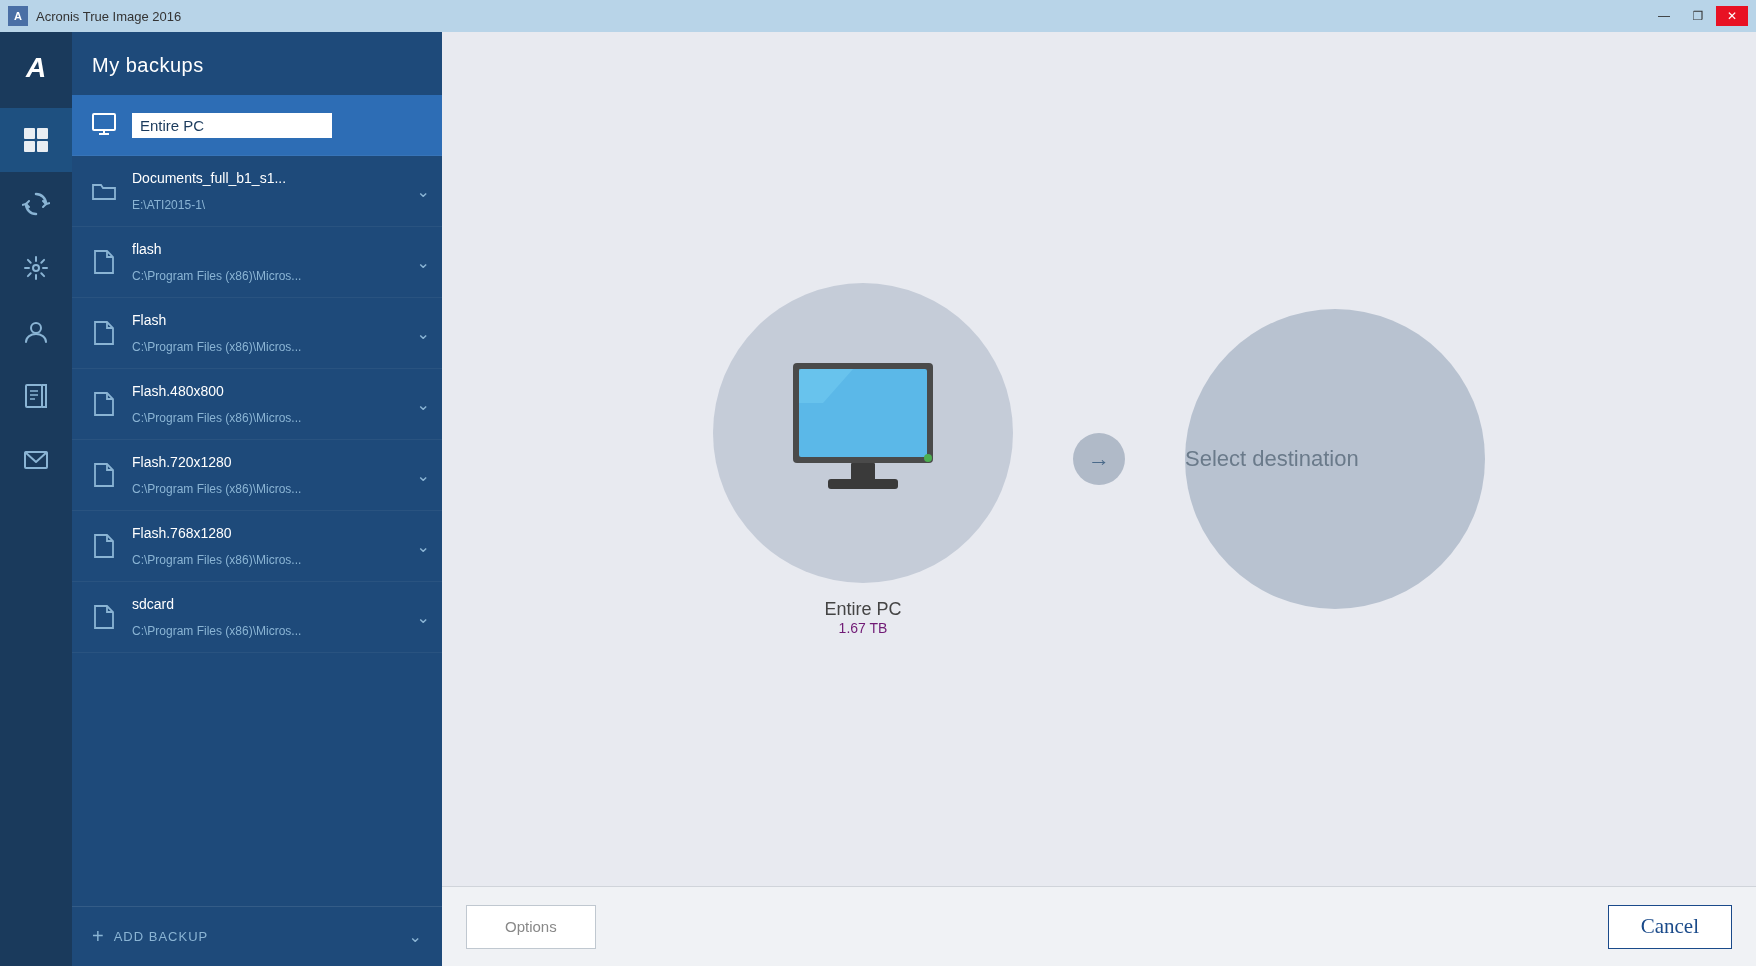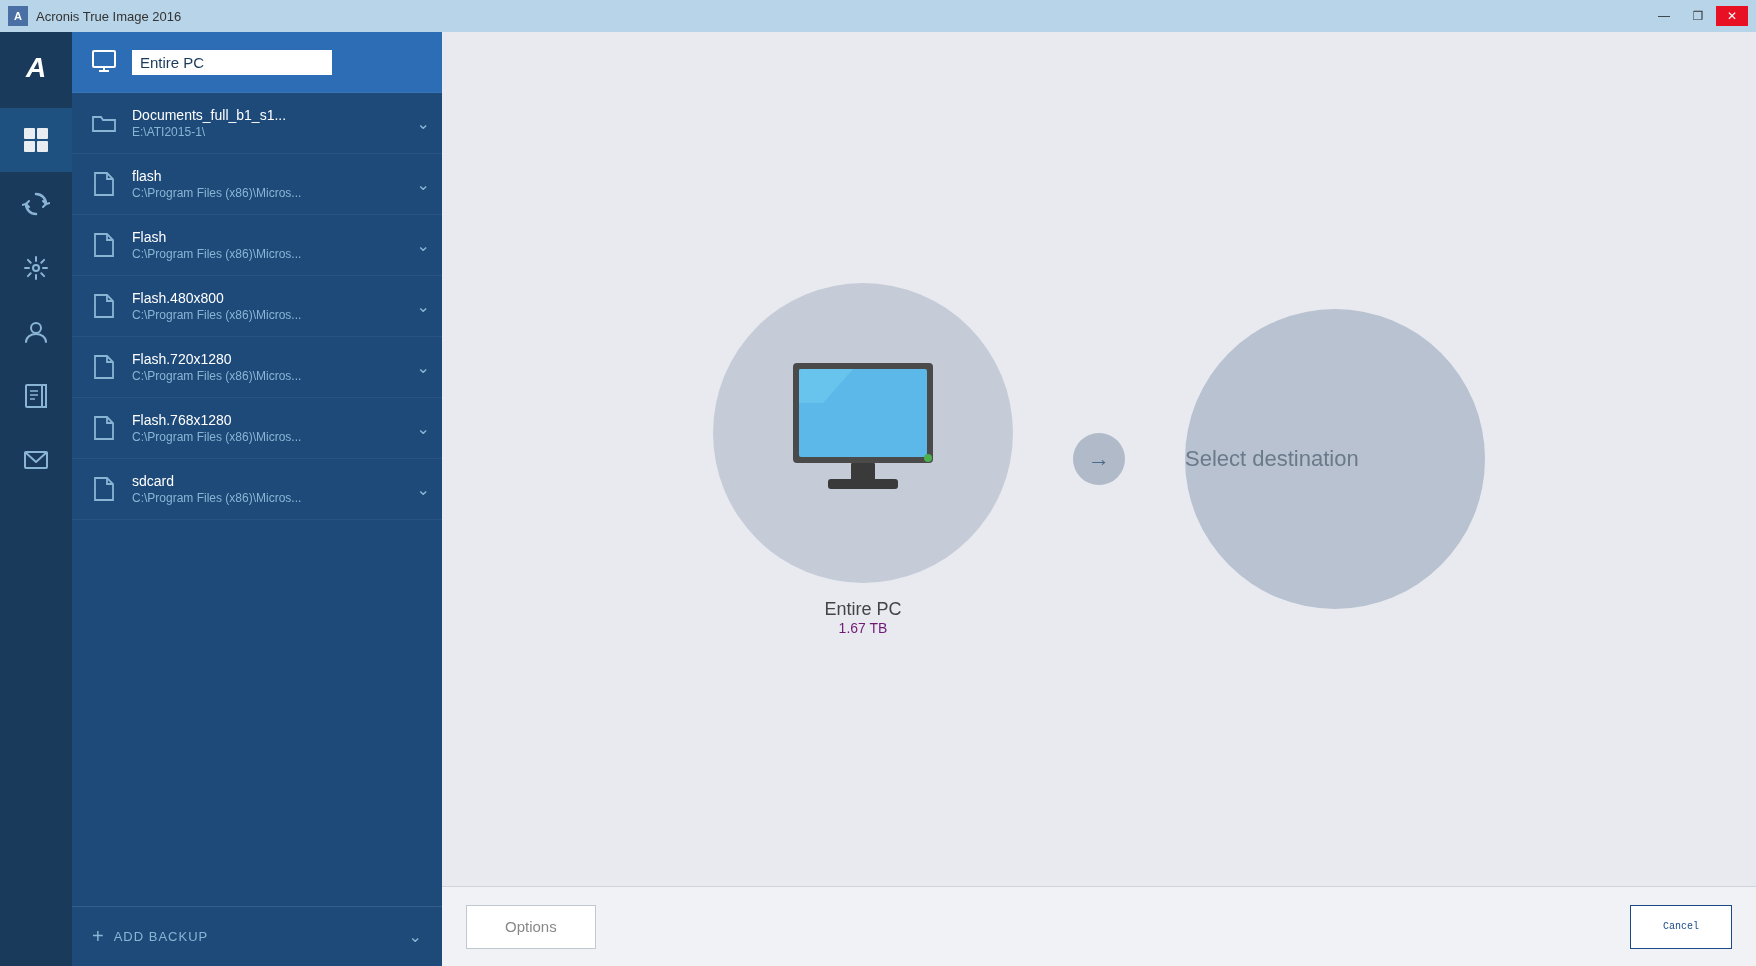--- a/index.html
+++ b/index.html
@@ -171,21 +171,21 @@
       flex-direction: column;
     }
     .backup-item-name {
       color: white;
       font-size: 14px;
       font-weight: 500;
     }
     .backup-item-path {
       color: #8ab4d4;
       font-size: 12px;
-      margin-top: 2px;
+      margin-top: 12px;
     }
     .backup-item-chevron {
       position: absolute;
       right: 12px;
       color: #8ab4d4;
       font-size: 16px;
     }
     .backup-add-footer {
       height: 60px;
       display: flex;
@@ -310,23 +310,23 @@
       cursor: pointer;
       font-family: 'Segoe UI', Arial, sans-serif;
     }
     .spacer { flex: 1; }
     .btn-cancel {
       height: 44px;
       padding: 0 32px;
       background: white;
       border: 1px solid #1a4a8a;
       color: #1a4a8a;
-      font-size: 10px;
-      cursor: pointer;
-      font-family: Liberation Mono, monospace;
+      font-size: 21px;
+      cursor: pointer;
+      font-family: Liberation Serif, serif;
     }
     .btn-backup-now-group {
       display: flex;
       height: 44px;
     }
     .btn-backup-now {
       height: 44px;
       padding: 0 32px;
       background: white;
       border: 1px solid #1a4a8a;
@@ -419,20 +419,21 @@
 
     <div class="sidebar-icon-item">
       <svg class="icon-svg" viewBox="0 0 28 28" fill="none" xmlns="http://www.w3.org/2000/svg">
         <rect x="3" y="6" width="22" height="16" rx="1" stroke="currentColor" stroke-width="2" fill="none"></rect>
         <polyline points="3,6 14,16 25,6" stroke="currentColor" stroke-width="2" fill="none" stroke-linejoin="round"></polyline>
       </svg>
     </div>
   </div>
 
   <div class="backup-list-panel">
+    <div class="backup-list-header">My backups</div>
 
     <div class="backup-items">
 
       <div class="backup-item active">
         <div class="backup-item-icon">
           <svg width="26" height="26" viewBox="0 0 26 26" fill="none" xmlns="http://www.w3.org/2000/svg">
             <rect x="2" y="2" width="22" height="16" rx="1" stroke="white" stroke-width="2" fill="none"></rect>
             <line x1="13" y1="18" x2="13" y2="22" stroke="white" stroke-width="2"></line>
             <line x1="8" y1="22" x2="18" y2="22" stroke="white" stroke-width="2"></line>
           </svg>

